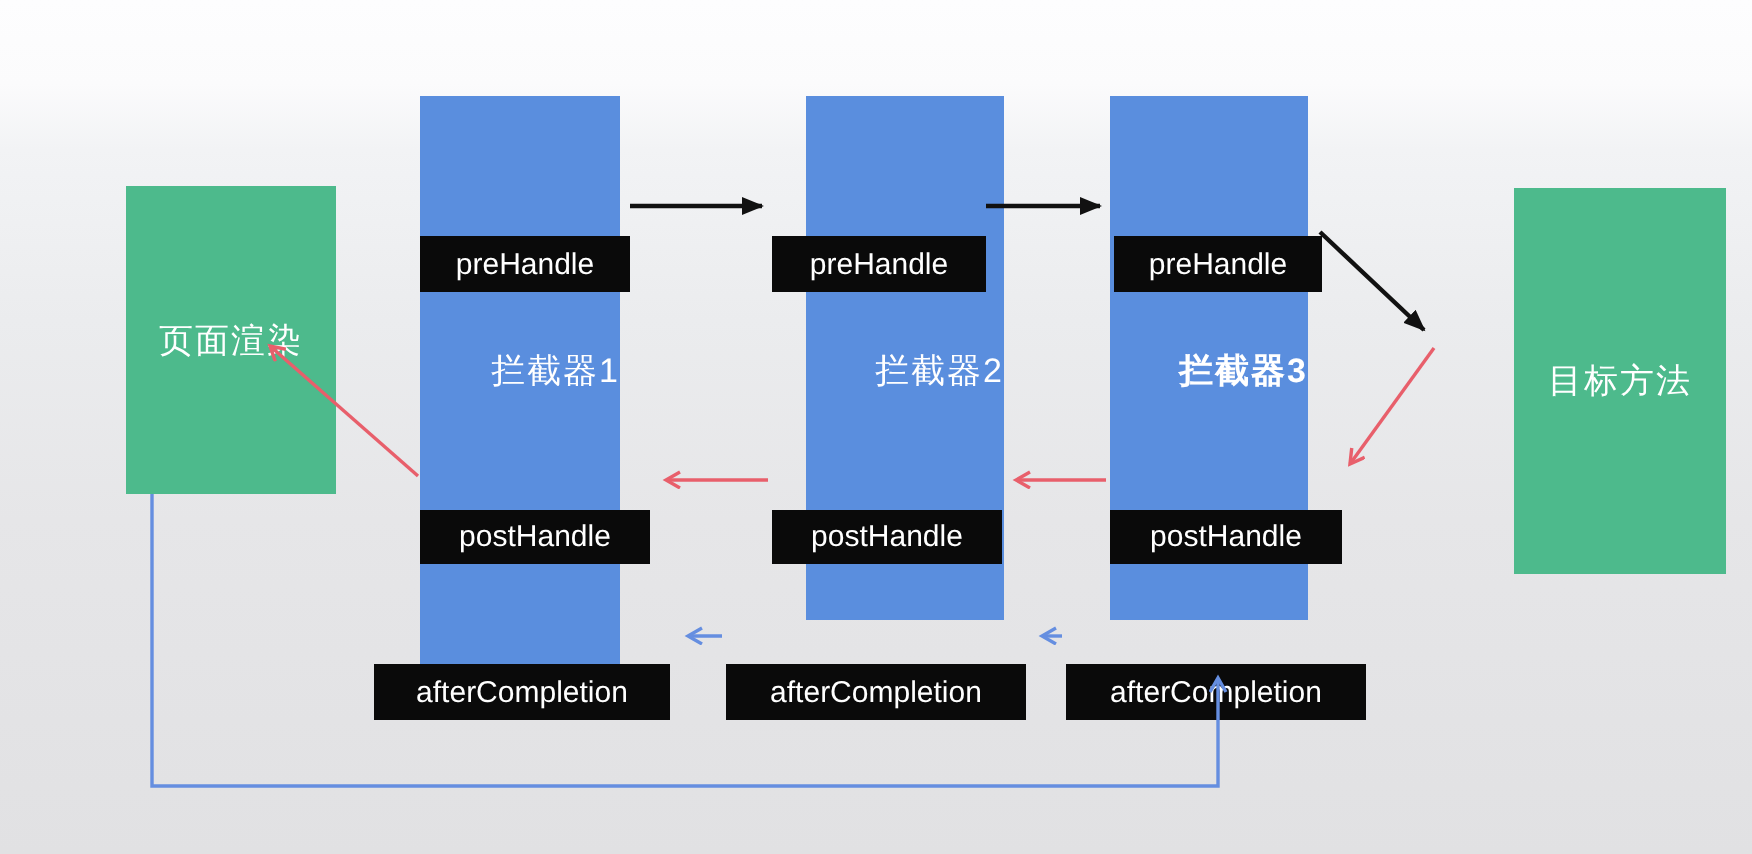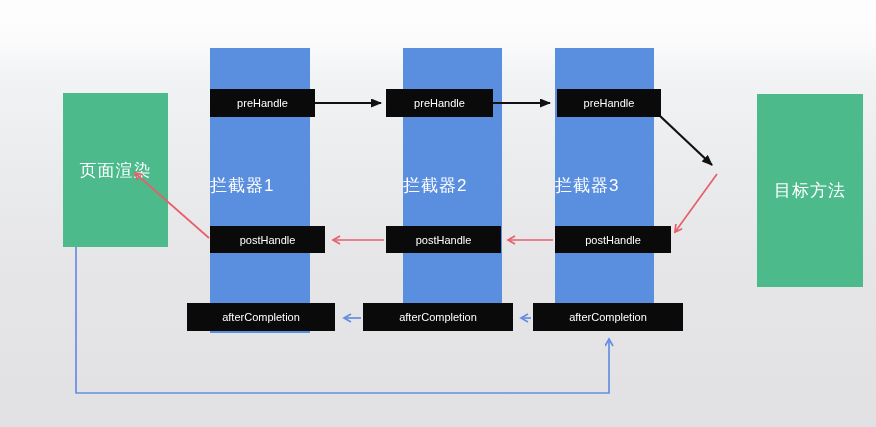--- a/index.html
+++ b/index.html
@@ -23,39 +23,40 @@
   #green-page{left:23px;top:93px;width:105px;height:154px;}
   #green-target{left:717px;top:94px;width:106px;height:193px;}
   .bar{
     position:absolute;
     top:48px;
     background:#5a8ede;
     z-index:1;
   }
   #bar1{left:210px;width:100px;height:285px;}
   #bar2{left:386px;width:99px;height:262px;margin-left:17px;}
-  #bar3{left:555px;width:99px;height:262px;}
+  #bar3{left:555px;width:99px;height:262px;font-weight:bold;}
   .bar-label{
     position:absolute;
     left:0;top:128px;
     width:100%;
-    text-align:left;
+    text-align:right;
     color:#ffffff;
     font-size:17px;
     line-height:20px;
     letter-spacing:1px;
   }
   .tag{
     position:absolute;
     background:#0a0a0a;
     color:#ffffff;
     display:flex;align-items:center;justify-content:center;
-    font-size:11px;
+    font-size:15px;
     z-index:3;
     white-space:nowrap;
+    margin-top:29px;
   }
   #pre1{left:210px;top:89px;width:105px;height:28px;}
   #pre2{left:386px;top:89px;width:107px;height:28px;}
   #pre3{left:557px;top:89px;width:104px;height:28px;}
   #post1{left:210px;top:226px;width:115px;height:27px;}
   #post2{left:386px;top:226px;width:115px;height:27px;}
   #post3{left:555px;top:226px;width:116px;height:27px;}
   #after1{left:187px;top:303px;width:148px;height:28px;}
   #after2{left:363px;top:303px;width:150px;height:28px;}
   #after3{left:533px;top:303px;width:150px;height:28px;}

